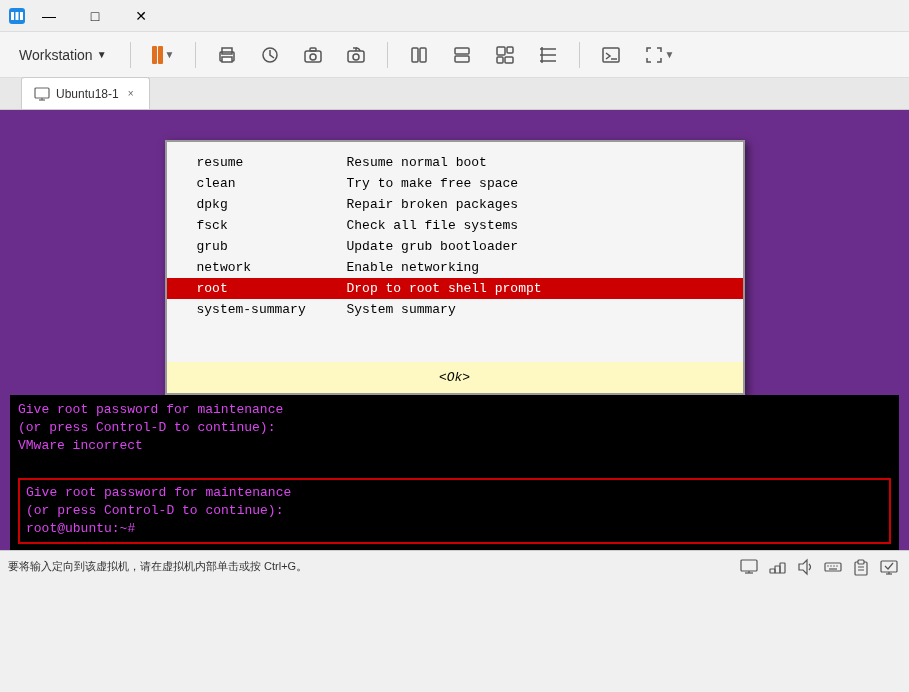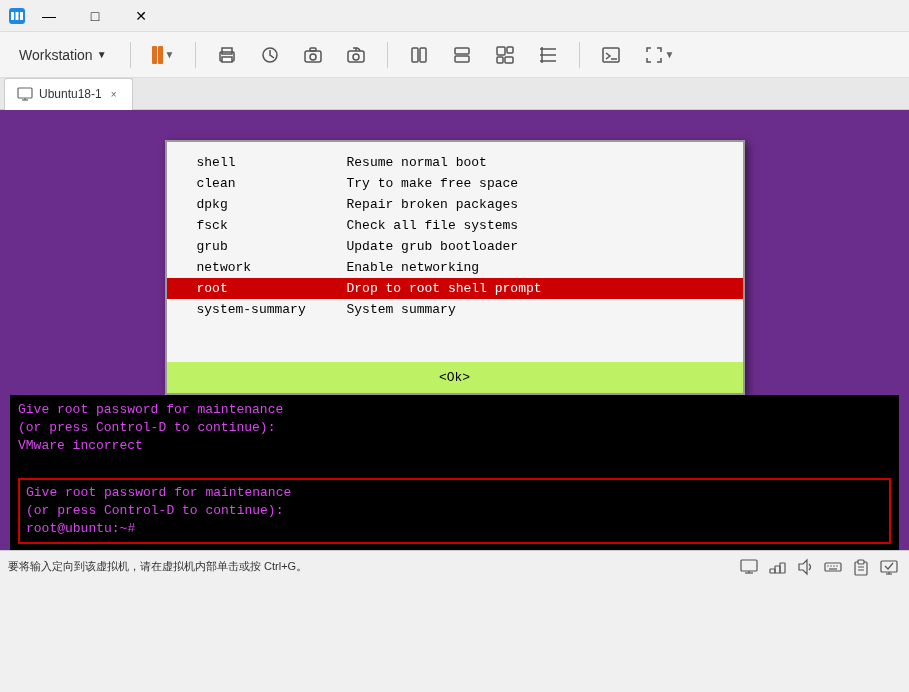--- a/index.html
+++ b/index.html
@@ -99,25 +99,25 @@
     .pause-bar {
       width: 5px;
       height: 18px;
       background: #e07020;
       border-radius: 1px;
     }
 
     
     .tab-bar {
       display: flex;
-      align-items: center;
+      align-items: flex-end;
       background: #e8e8e8;
       height: 32px;
       border-bottom: 1px solid #ccc;
-      padding-left: 4px;
+      padding-left: 21px;
     }
     .tab {
       display: flex;
       align-items: center;
       gap: 6px;
       padding: 0 12px;
       height: 32px;
       background: #fff;
       border: 1px solid #ccc;
       border-bottom: none;
@@ -160,25 +160,26 @@
       color: #fff;
     }
     .menu-item-cmd {
       width: 150px;
       display: inline-block;
     }
     .menu-item-desc {
       display: inline-block;
     }
     .dialog-footer {
-      background: #bef264;
+      background: #fef9c3;
       text-align: center;
       padding: 8px;
       font-family: 'Courier New', monospace;
       font-size: 13px;
+      font-style: italic;
     }
 
     
     .terminal-area {
       background: #000;
       color: #d946ef;
       font-family: 'Courier New', monospace;
       font-size: 13px;
       padding: 6px 8px;
       flex: 1;
@@ -371,21 +372,21 @@
     <span class="tab-close">×</span>
   </div>
 </div>
 
 <div class="vm-wrapper">
 
   <div class="recovery-dialog">
     <div class="recovery-menu">
 
       <div class="menu-item">
-        <span class="menu-item-cmd">shell</span>
+        <span class="menu-item-cmd">resume</span>
         <span class="menu-item-desc">Resume normal boot</span>
       </div>
       <div class="menu-item">
         <span class="menu-item-cmd">clean</span>
         <span class="menu-item-desc">Try to make free space</span>
       </div>
       <div class="menu-item">
         <span class="menu-item-cmd">dpkg</span>
         <span class="menu-item-desc">Repair broken packages</span>
       </div>

